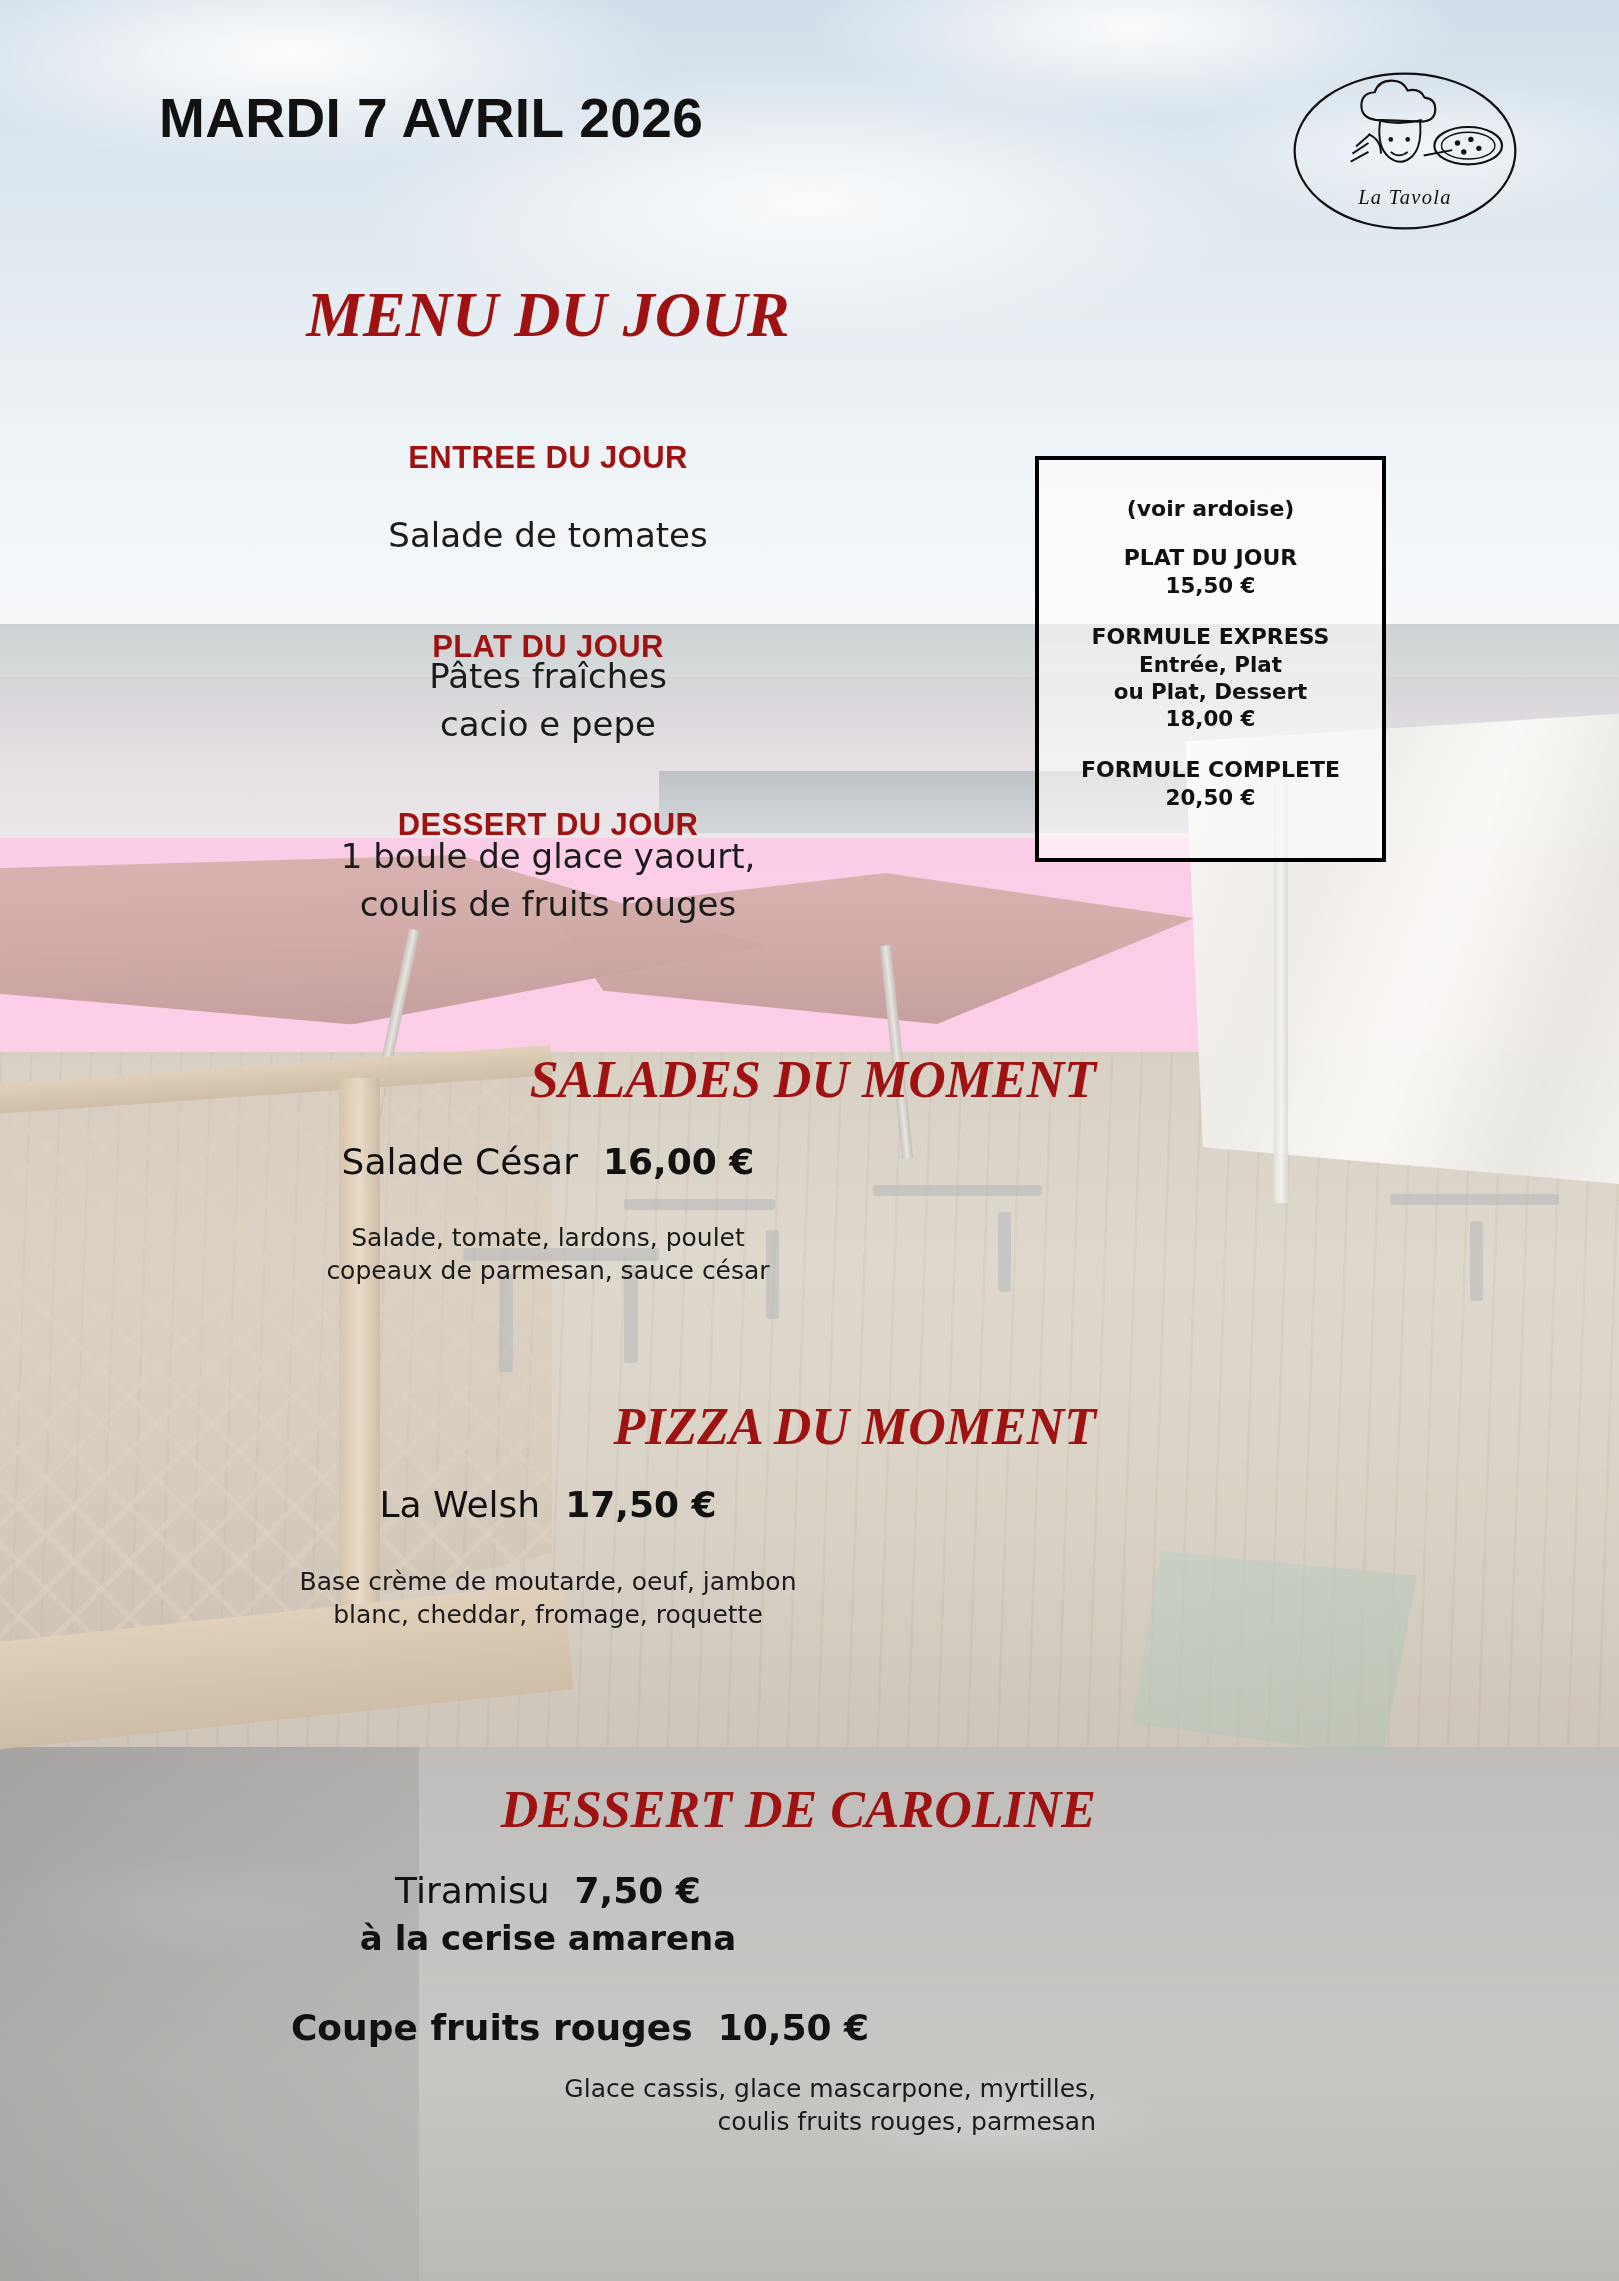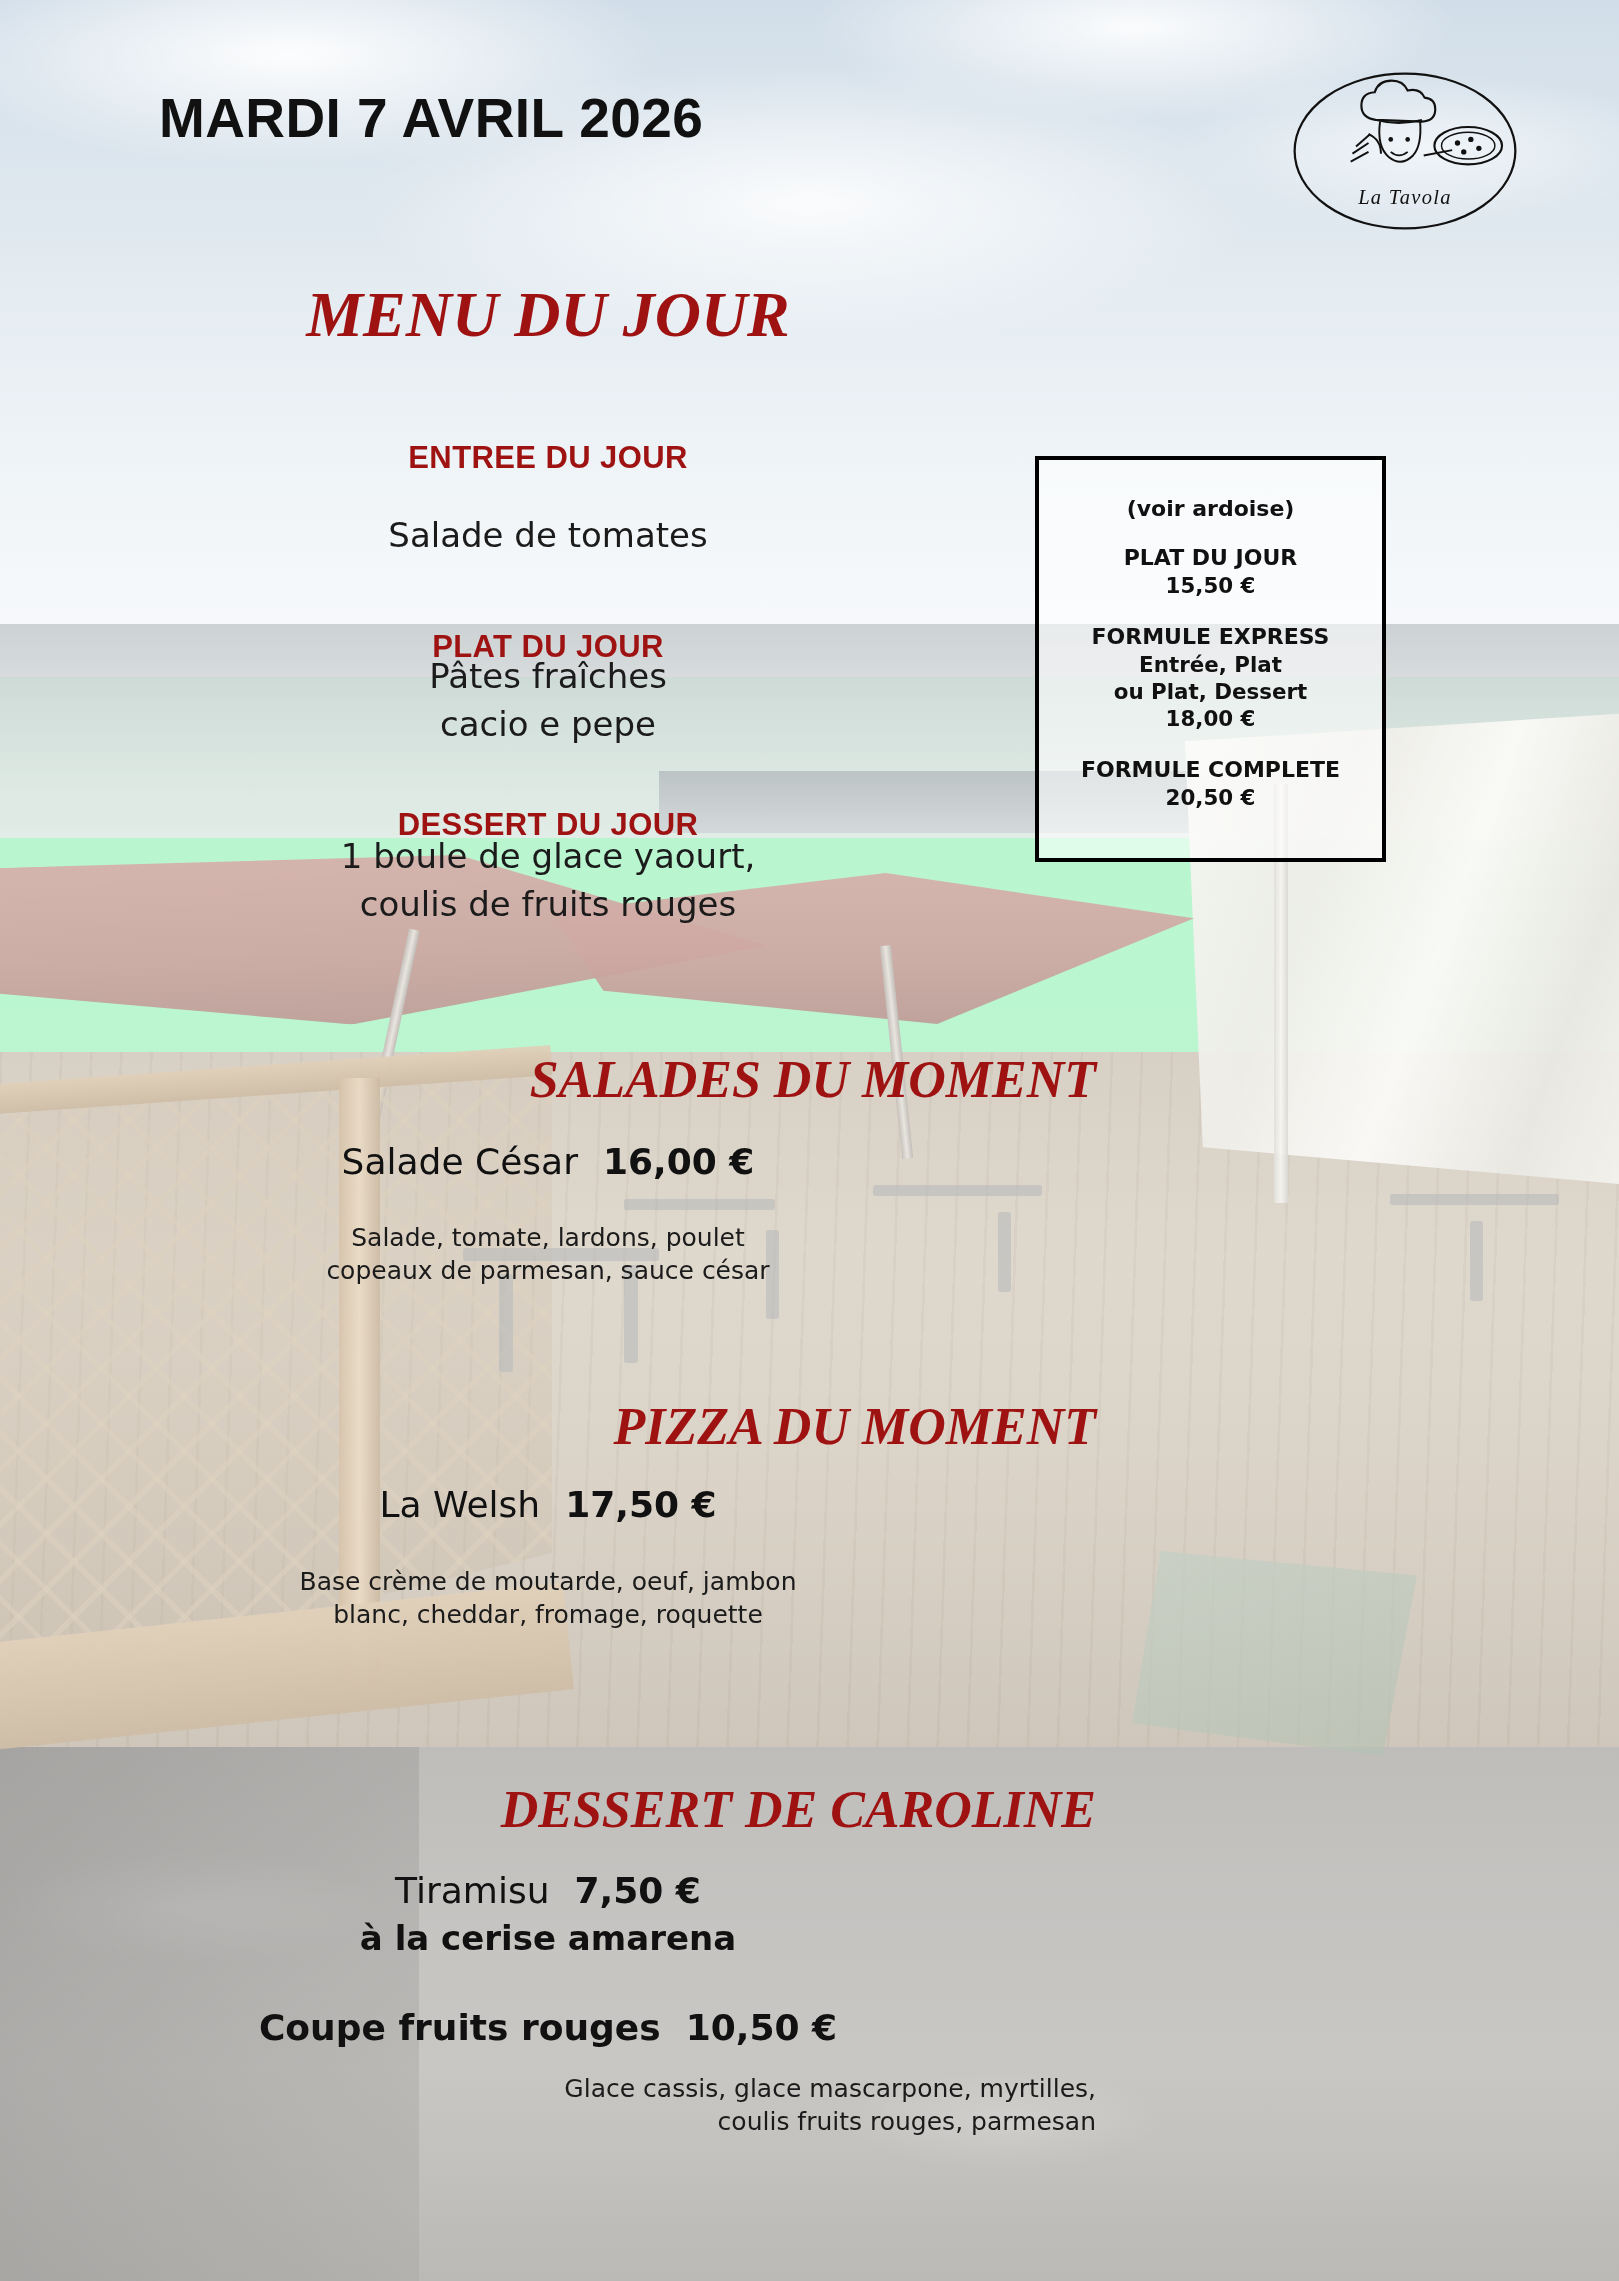--- a/index.html
+++ b/index.html
@@ -9,21 +9,21 @@
   }
   body {
     font-family: "DejaVu Sans", sans-serif;
   }
 
   #page {
     position: relative;
     width: 1619px;
     height: 2281px;
     overflow: hidden;
-    background: #86efac;
+    background: #f9a8d4;
   }
 
   
   .bg {
     position: absolute;
     inset: 0;
     z-index: 0;
   }
   
   .bg-sky {
@@ -290,21 +290,21 @@
   .salad-item { top: 1141px; }
   .salad-desc { top: 1221px; }
 
   .pizza-head { top: 1397px; }
   .pizza-item { top: 1484px; }
   .pizza-desc { top: 1565px; }
 
   .dcaro-head { top: 1780px; }
   .tira-item { top: 1870px; }
   .tira-sub  { top: 1918px; font-weight: bold; font-size: 34px; }
-  .coupe-item { top: 2007px; font-weight: bold; }
+  .coupe-item { top: 2007px; font-weight: bold; padding-left: 32px; }
   .coupe-desc { top: 2072px; text-align: right; }
 </style>
 </head>
 <body>
 
 <div id="page">
 
   <div class="bg">
     <div class="bg-sky"></div>
     <div class="bg-building"></div>

